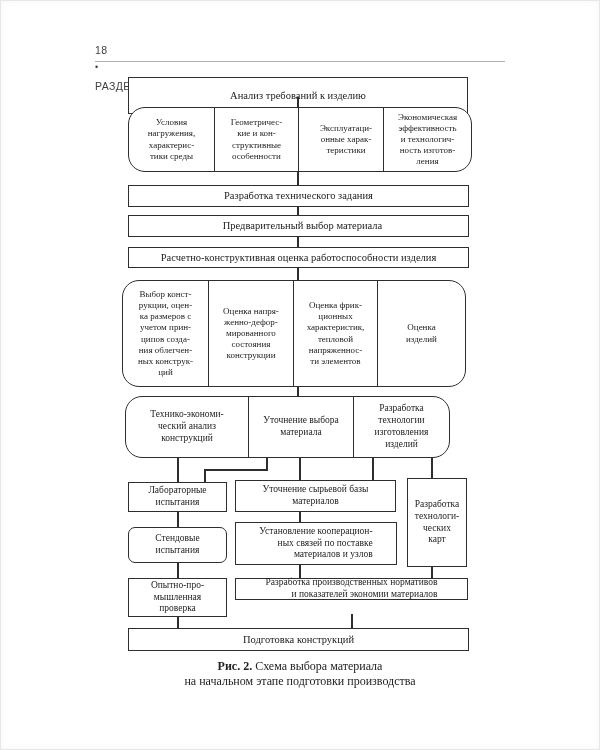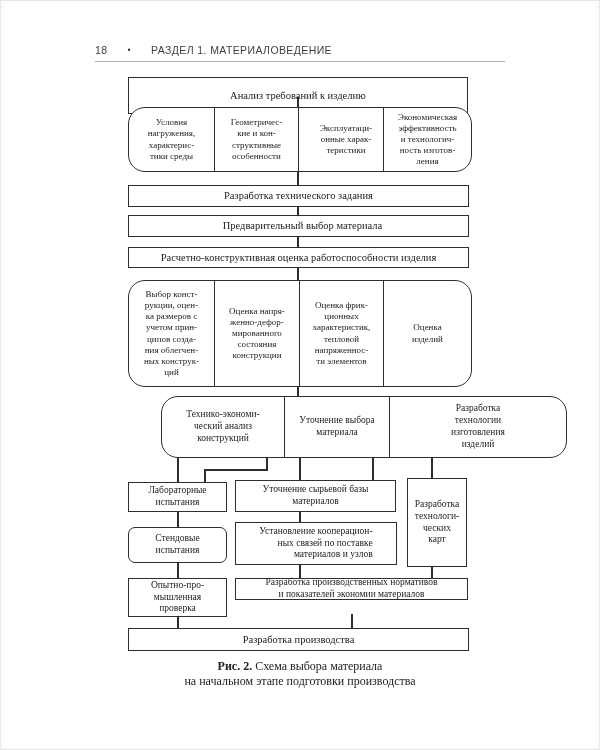--- a/index.html
+++ b/index.html
@@ -9,21 +9,21 @@
     background:#ffffff;
     box-shadow:inset 0 0 0 1px #e7e7e7, inset 0 0 10px rgba(0,0,0,0.04);
     font-family:"Liberation Serif", serif;
     color:#1c1c1c;
     overflow:hidden;
   }
   .hdr{
     position:absolute;left:95px;top:44px;width:412px;
     font-family:"Liberation Sans", sans-serif;
     font-size:10.5px;color:#3f3f3f;letter-spacing:0.4px;
-    display:flex;align-items:baseline;gap:20px;
+    display:flex;align-items:baseline;gap:7px;flex-direction:column;
   }
   .hdr .bullet{font-size:9px;position:relative;top:-1px;}
   .rule{position:absolute;left:95px;top:61px;width:410px;height:1px;background:#b3b3b3;}
   .box,.row{
     position:absolute;box-sizing:border-box;
     border:1.5px solid #2e2e2e;background:#ffffff;
   }
   .box{
     display:flex;align-items:center;justify-content:center;
     text-align:center;white-space:pre-line;line-height:1.24;
@@ -83,21 +83,21 @@
 
   <div class="box fs-lg" style="left:128px;top:185px;width:341px;height:22px;">Разработка технического задания</div>
   <div class="vline" style="left:297px;top:206px;height:10px;"></div>
 
   <div class="box fs-lg" style="left:128px;top:215px;width:341px;height:22px;padding-left:8px;">Предварительный выбор материала</div>
   <div class="vline" style="left:297px;top:236px;height:12px;"></div>
 
   <div class="box fs-lg" style="left:128px;top:247px;width:341px;height:21px;">Расчетно-конструктивная оценка работоспособности изделия</div>
   <div class="vline" style="left:297px;top:267px;height:14px;"></div>
 
-  <div class="row" style="left:128px;top:280px;width:344px;height:107px;">
+  <div class="row" style="left:122px;top:280px;width:344px;height:107px;">
     <div class="cell fs-sm" style="width:85px;">Выбор конст-
 рукции, оцен-
 ка размеров с
 учетом прин-
 ципов созда-
 ния облегчен-
 ных конструк-
 ций</div>
     <div class="cell fs-sm" style="width:85px;">Оценка напря-
 женно-дефор-
@@ -108,21 +108,21 @@
 ционных
 характеристик,
 тепловой
 напряженнос-
 ти элементов</div>
     <div class="cell fs-sm" style="flex:1;">Оценка
 изделий</div>
   </div>
   <div class="vline" style="left:297px;top:386px;height:11px;"></div>
 
-  <div class="row" style="left:125px;top:396px;width:406px;height:62px;margin-left:36px;">
+  <div class="row" style="left:125px;top:396px;width:325px;height:62px;">
     <div class="cell fs-md" style="width:122px;">Технико-экономи-
 ческий анализ
 конструкций</div>
     <div class="cell fs-md" style="width:105px;">Уточнение выбора
 материала</div>
     <div class="cell fs-md" style="flex:1;">Разработка
 технологии
 изготовления
 изделий</div>
   </div>
@@ -153,26 +153,26 @@
 ных связей по поставке
 материалов и узлов</div>
 
   <div class="vline" style="left:177px;top:562px;height:17px;"></div>
   <div class="vline" style="left:299px;top:564px;height:15px;"></div>
   <div class="vline" style="left:431px;top:566px;height:13px;"></div>
 
   <div class="box fs-md" style="left:128px;top:578px;width:99px;height:39px;">Опытно-про-
 мышленная
 проверка</div>
-  <div class="box fs-md" style="left:235px;top:578px;width:233px;height:22px;">Разработка производственных нормативов
+  <div class="box fs-md" style="left:235px;top:578px;width:233px;height:22px;text-align:right;">Разработка производственных нормативов
 и показателей экономии материалов</div>
 
   <div class="vline" style="left:177px;top:616px;height:13px;"></div>
   <div class="vline" style="left:351px;top:614px;height:15px;"></div>
 
-  <div class="box fs-lg" style="left:128px;top:628px;width:341px;height:23px;">Разработка производства</div>
+  <div class="box fs-lg" style="left:128px;top:628px;width:341px;height:23px;">Подготовка конструкций</div>
 
   <div class="caption">
     <div><span class="flabel">Рис. 2.</span><span> Схема выбора материала</span></div>
     <div>на начальном этапе подготовки производства</div>
   </div>
 
 </div>
 
 </body></html>

